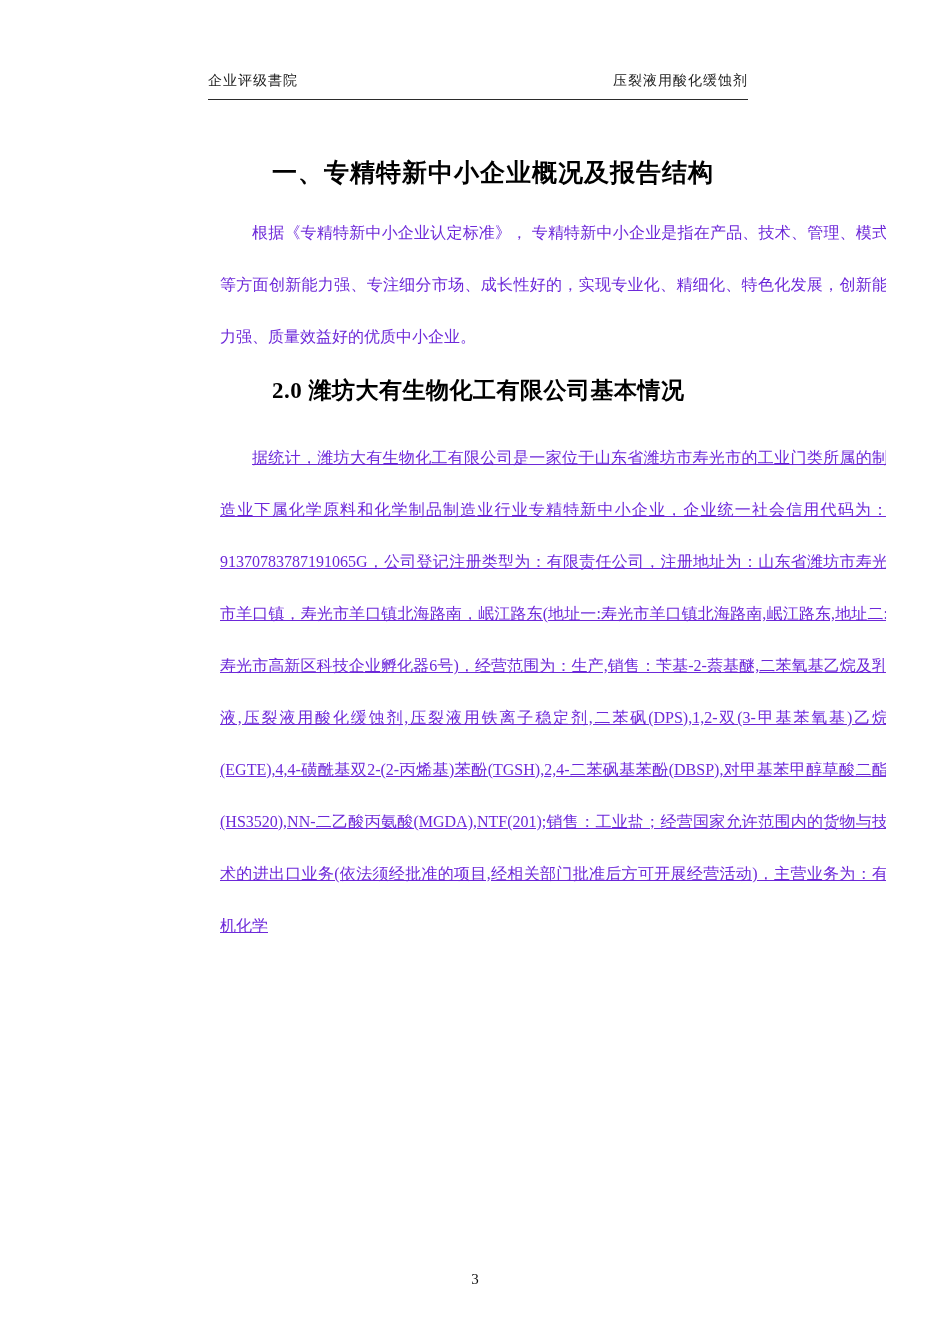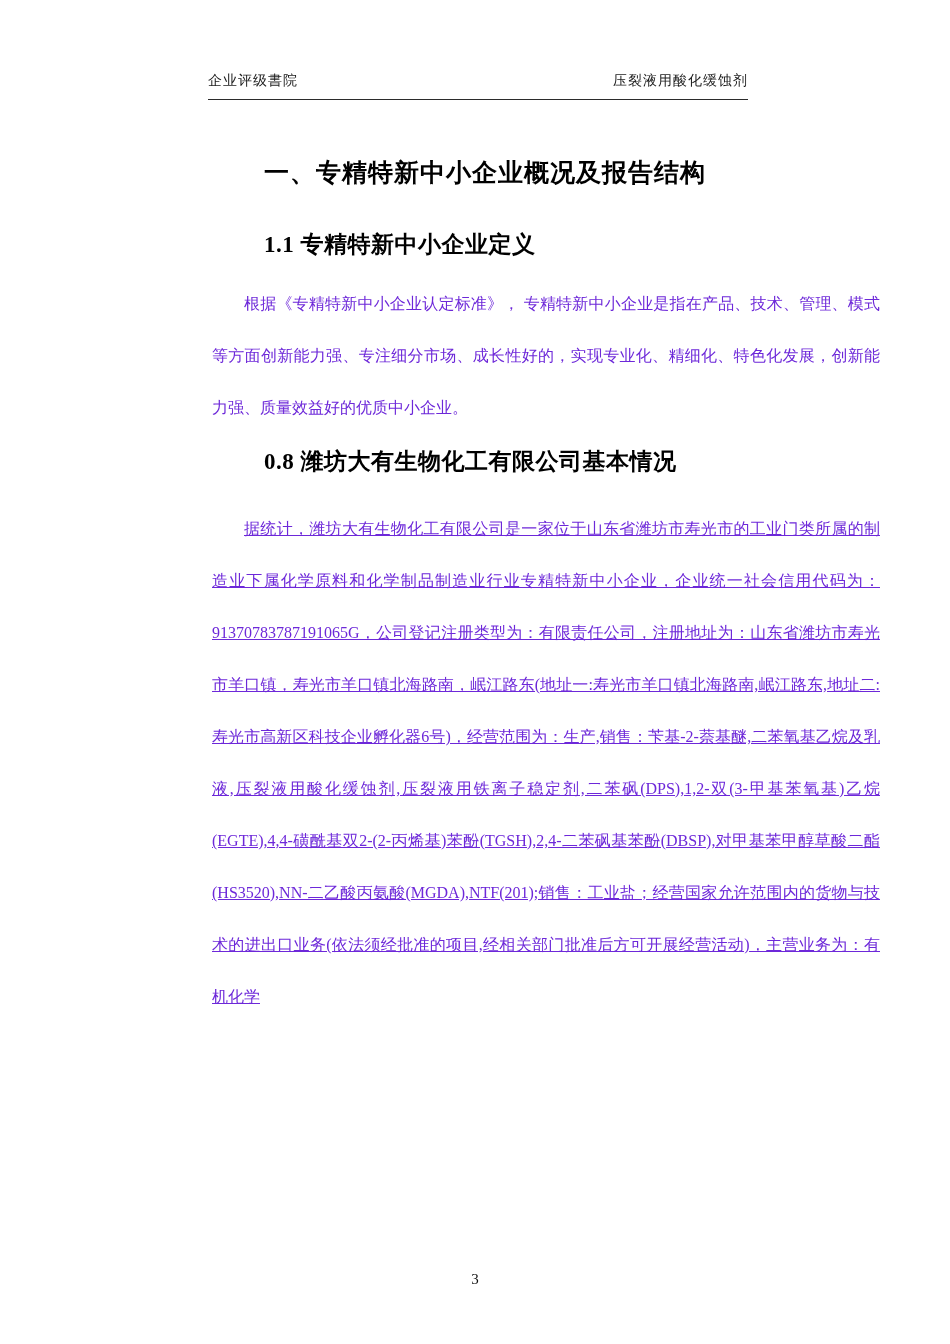--- a/index.html
+++ b/index.html
@@ -24,21 +24,21 @@
     align-items: flex-end;
     font-size: 14px;
     color: #1a1a1a;
     letter-spacing: 1px;
     padding-bottom: 9px;
     border-bottom: 1.5px solid #2b2b2b;
   }
   .content {
     position: absolute;
     top: 86px;
-    left: 148px;
+    left: 156px;
     width: 668px;
   }
   .h1 {
     font-size: 25px;
     font-weight: bold;
     padding-left: 52px;
     margin-top: 54px;
     letter-spacing: 1px;
     white-space: nowrap;
   }
@@ -78,25 +78,24 @@
 <div class="page">
 
   <header class="page-header">
     <span>企业评级書院</span>
     <span>压裂液用酸化缓蚀剂</span>
   </header>
 
   <main class="content">
     <div class="h1">一、专精特新中小企业概况及报告结构</div>
 
-    <div class="h2 h2-1">1.1 专精特新中小企业定义</div>
 
     <p class="para p1">根据《专精特新中小企业认定标准》， 专精特新中小企业是指在产品、技术、管理、模式等方面创新能力强、专注细分市场、成长性好的，实现专业化、精细化、特色化发展，创新能力强、质量效益好的优质中小企业。</p>
 
-    <div class="h2 h2-2">0.8 潍坊大有生物化工有限公司基本情况</div>
+    <div class="h2 h2-2">2.0 潍坊大有生物化工有限公司基本情况</div>
 
     <p class="para p2">据统计，潍坊大有生物化工有限公司是一家位于山东省潍坊市寿光市的工业门类所属的制造业下属化学原料和化学制品制造业行业专精特新中小企业，企业统一社会信用代码为：91370783787191065G，公司登记注册类型为：有限责任公司，注册地址为：山东省潍坊市寿光市羊口镇，寿光市羊口镇北海路南，岷江路东(地址一:寿光市羊口镇北海路南,岷江路东,地址二:寿光市高新区科技企业孵化器6号)，经营范围为：生产,销售：苄基-2-萘基醚,二苯氧基乙烷及乳液,压裂液用酸化缓蚀剂,压裂液用铁离子稳定剂,二苯砜(DPS),1,2-双(3-甲基苯氧基)乙烷(EGTE),4,4-磺酰基双2-(2-丙烯基)苯酚(TGSH),2,4-二苯砜基苯酚(DBSP),对甲基苯甲醇草酸二酯(HS3520),NN-二乙酸丙氨酸(MGDA),NTF(201);销售：工业盐；经营国家允许范围内的货物与技术的进出口业务(依法须经批准的项目,经相关部门批准后方可开展经营活动)，主营业务为：有机化学</p>
   </main>
 
   <footer class="page-footer">
     <span>3</span>
   </footer>
 
 </div>
 

